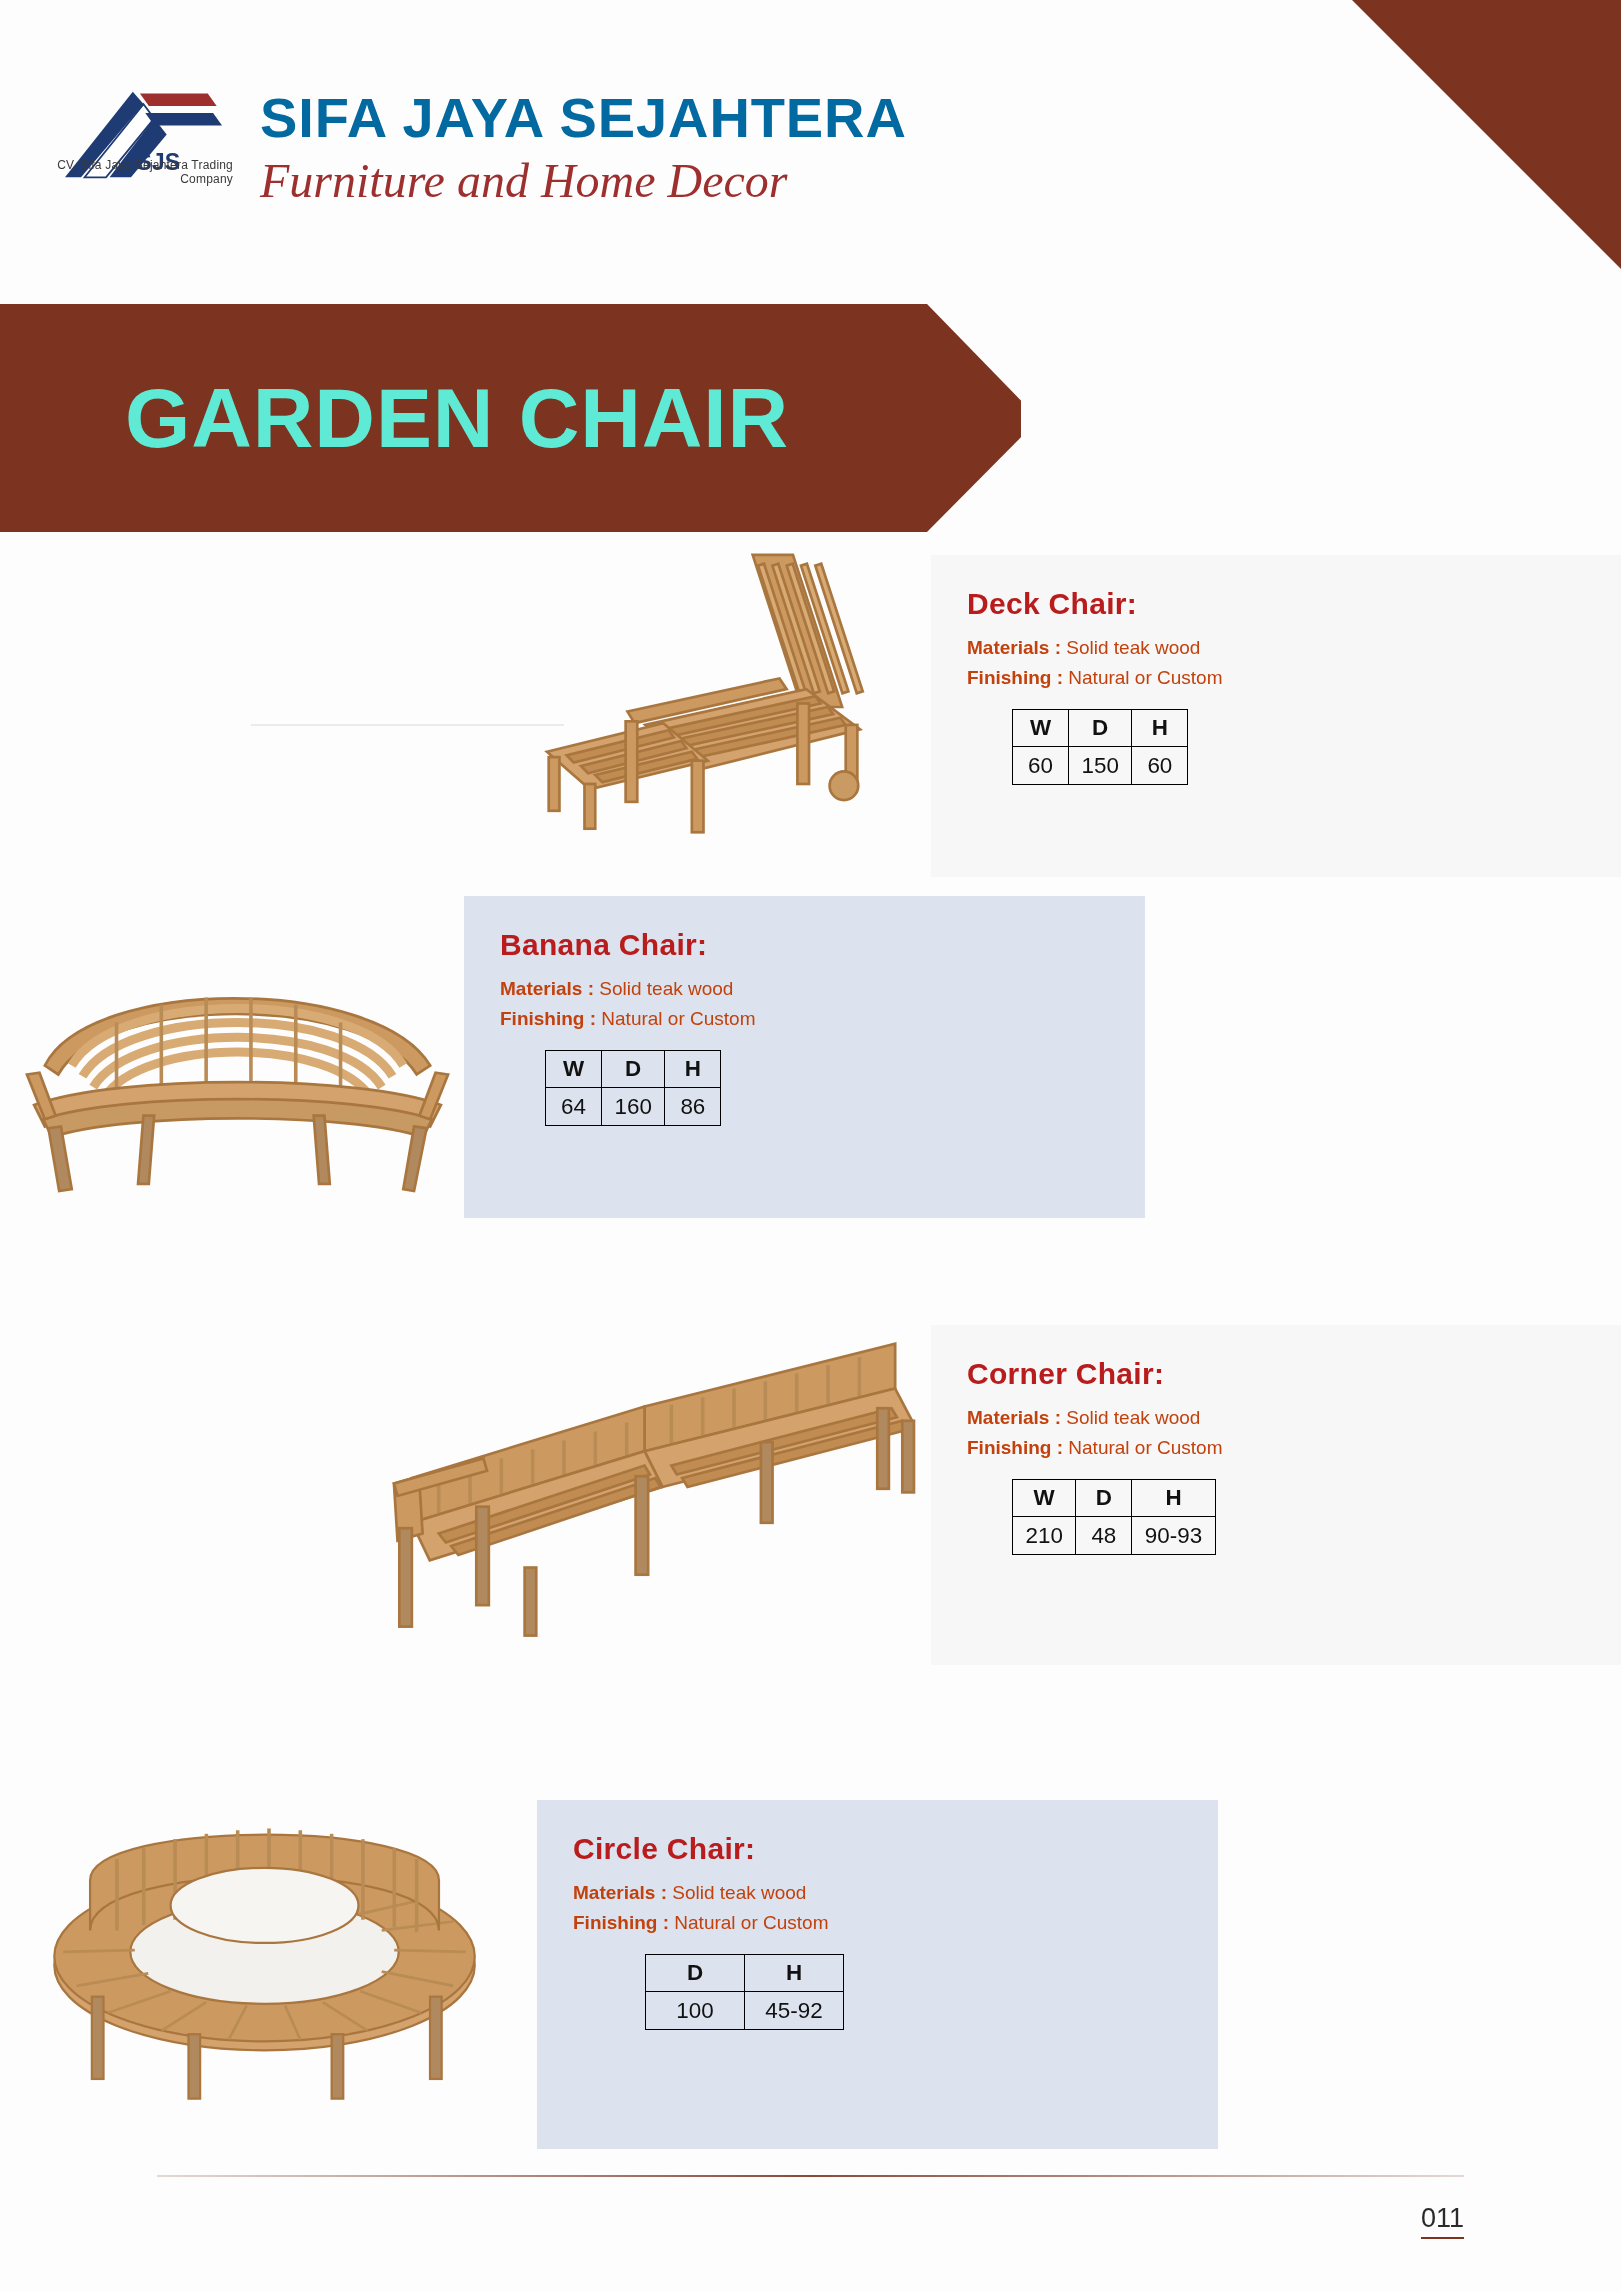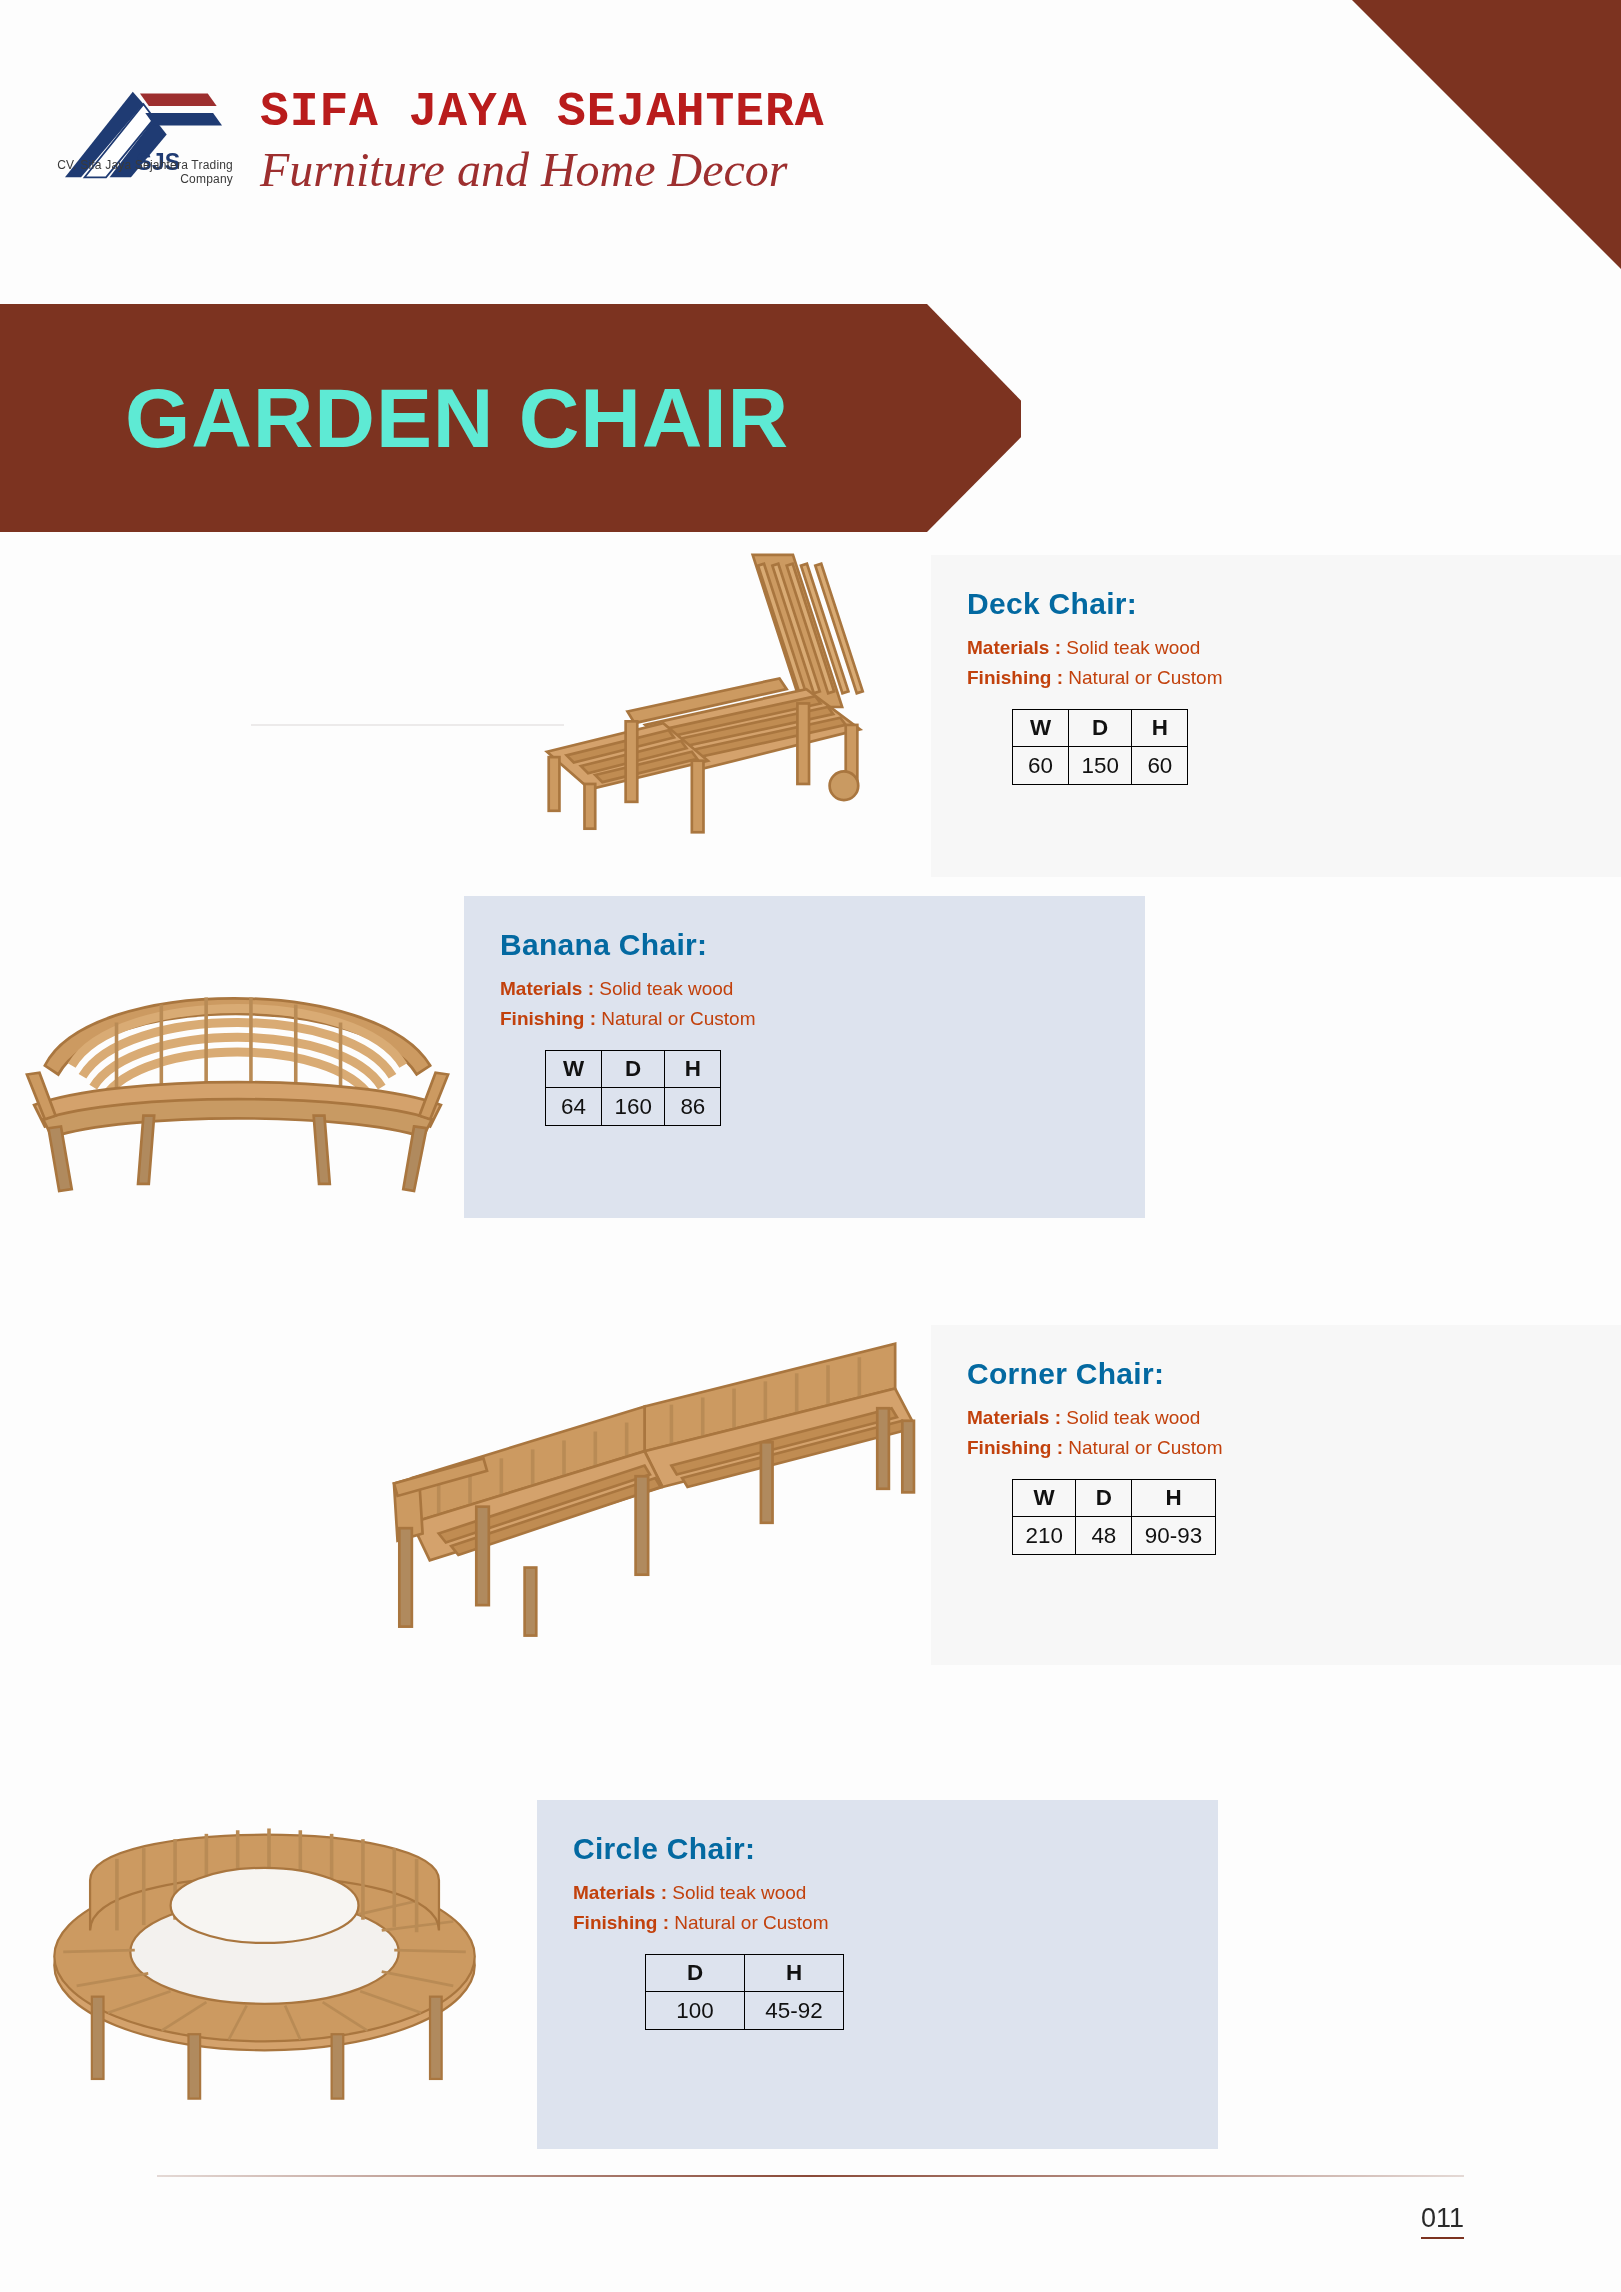--- a/index.html
+++ b/index.html
@@ -51,25 +51,25 @@
     text-align: right;
     font-size: 12px;
     color: #3a3a3a;
     letter-spacing: 0.2px;
   }
   .brand {
     margin-left: 27px;
     padding-top: 12.5px;
   }
   .brand-name {
-    font-family: Liberation Mono, monospace;
-    font-size: 48px;
+    font-family: Liberation Sans, sans-serif;
+    font-size: 56px;
     font-weight: bold;
     letter-spacing: 0.9px;
-    color: #b91c1c;
+    color: #0369a1;
   }
   .brand-tagline {
     font-family: "Liberation Serif", serif;
     font-style: italic;
     font-size: 48px;
     color: #9d2f2f;
     margin-top: 3px;
   }
 
   
@@ -99,21 +99,21 @@
   .info-box {
     position: absolute;
     padding: 32px 36px 27px 36px;
   }
   .info-box.shaded { background: #dde3ee; }
   .info-box.plain  { background: #f7f7f7; }
 
   .prod-title {
     font-size: 30px;
     font-weight: bold;
-    color: #0369a1;
+    color: #b91c1c;
     margin-bottom: 16px;
     letter-spacing: 0.3px;
   }
   .prod-line {
     font-size: 19px;
     color: #c2410c;
     margin-bottom: 8px;
   }
   .prod-line b { font-weight: bold; }
 

